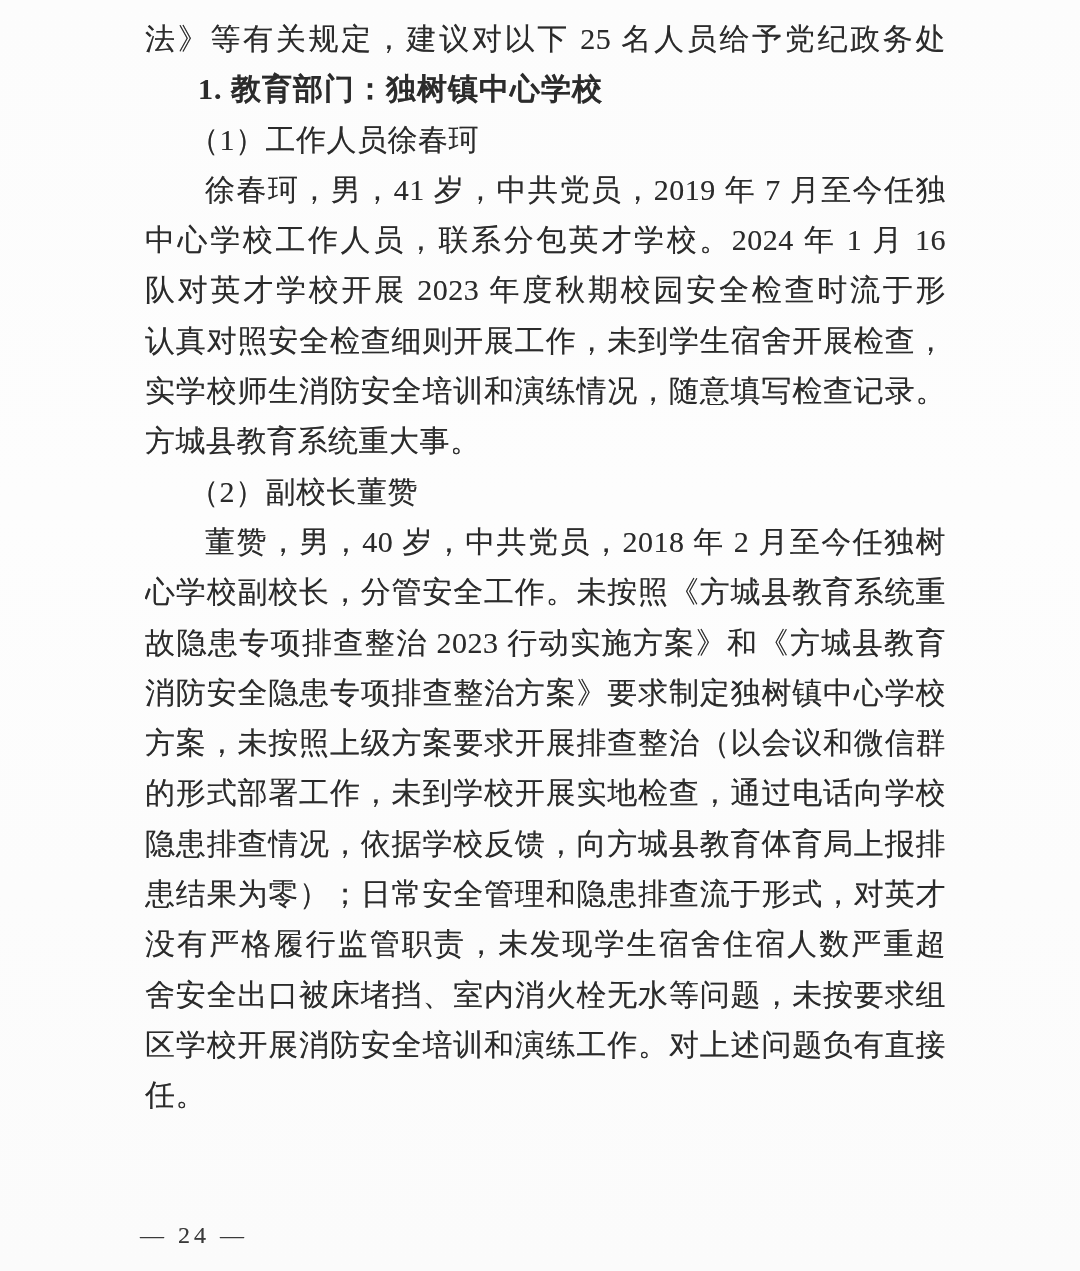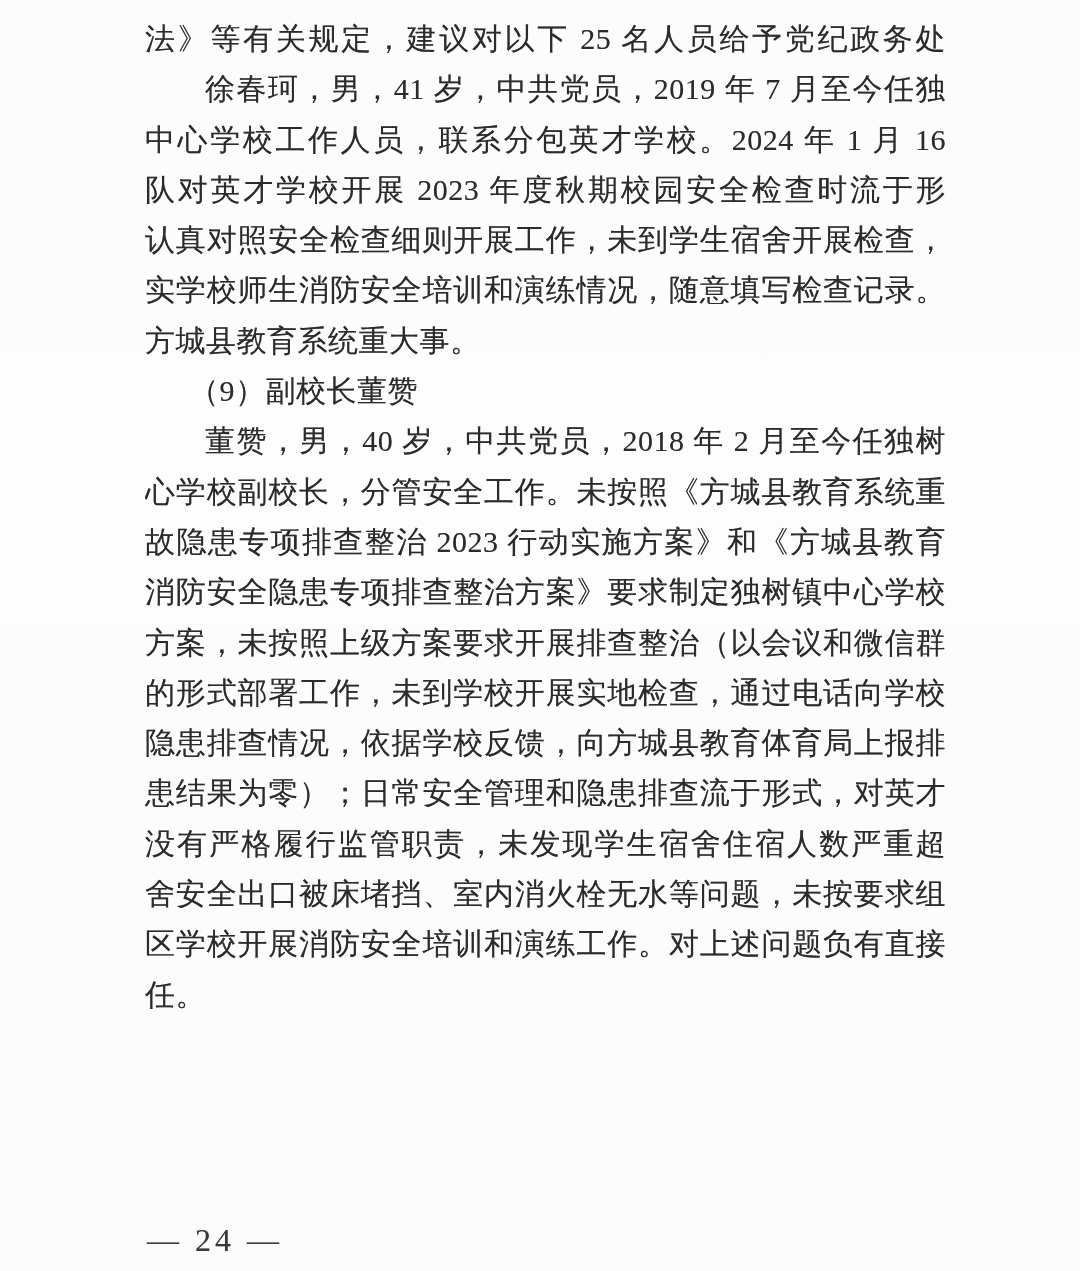--- a/index.html
+++ b/index.html
@@ -68,43 +68,45 @@
   
   .line.s-para {}
 
   
   .line.s-para-last {
     text-align-last: left;
   }
 
   .footer {
     position: absolute;
-    left: 147px;
+    left: 140px;
     top: 1222px;
-    font-size: 32px;
+    font-size: 24px;
     color: #3a3a3a;
     letter-spacing: 4px;
     text-shadow: 0 0 0.5px rgba(40,40,40,0.4);
   }
 </style>
 </head>
 <body>
 
 <div class="page">
 
   <div class="text-block">
 
   <div class="line s-body-end">法》等有关规定，建议对以下 25 名人员给予党纪政务处分。</div>
+      <div class="line s-heading">1. 教育部门：独树镇中心学校</div>
+      <div class="line s-subheading">（1）工作人员徐春珂</div>
       <div class="line s-para-first">徐春珂，男，41 岁，中共党员，2019 年 7 月至今任独树镇</div>
       <div class="line s-para">中心学校工作人员，联系分包英才学校。2024 年 1 月 16 日，带</div>
       <div class="line s-para">队对英才学校开展 2023 年度秋期校园安全检查时流于形式，未</div>
       <div class="line s-para">认真对照安全检查细则开展工作，未到学生宿舍开展检查，未核</div>
       <div class="line s-para">实学校师生消防安全培训和演练情况，随意填写检查记录。对上</div>
       <div class="line s-para-last">方城县教育系统重大事。</div>
-      <div class="line s-subheading">（9）副校长董赞</div>
+      <div class="line s-subheading">（2）副校长董赞</div>
       <div class="line s-para-first">董赞，男，40 岁，中共党员，2018 年 2 月至今任独树镇中</div>
       <div class="line s-para">心学校副校长，分管安全工作。未按照《方城县教育系统重大事</div>
       <div class="line s-para">故隐患专项排查整治 2023 行动实施方案》和《方城县教育系统</div>
       <div class="line s-para">消防安全隐患专项排查整治方案》要求制定独树镇中心学校工作</div>
       <div class="line s-para">方案，未按照上级方案要求开展排查整治（以会议和微信群通知</div>
       <div class="line s-para">的形式部署工作，未到学校开展实地检查，通过电话向学校询问</div>
       <div class="line s-para">隐患排查情况，依据学校反馈，向方城县教育体育局上报排查隐</div>
       <div class="line s-para">患结果为零）；日常安全管理和隐患排查流于形式，对英才学校</div>
       <div class="line s-para">没有严格履行监管职责，未发现学生宿舍住宿人数严重超标、宿</div>
       <div class="line s-para">舍安全出口被床堵挡、室内消火栓无水等问题，未按要求组织辖</div>

